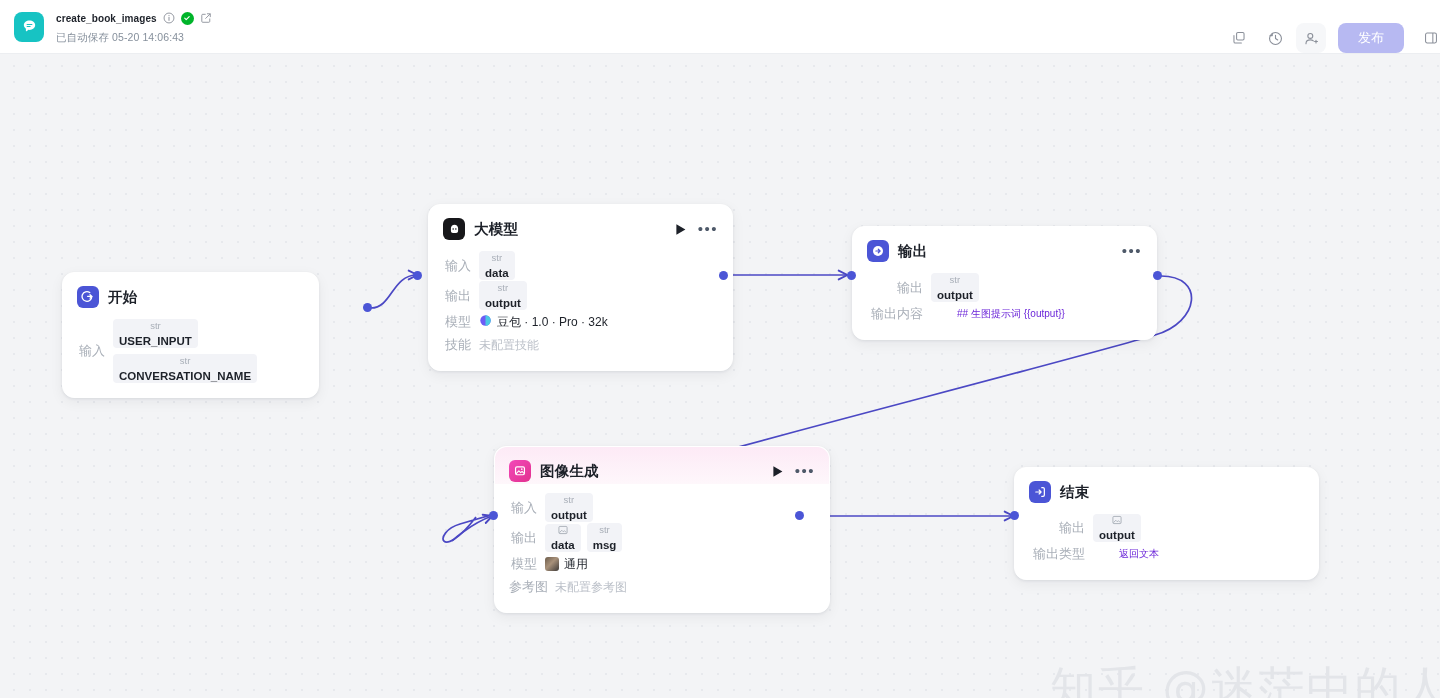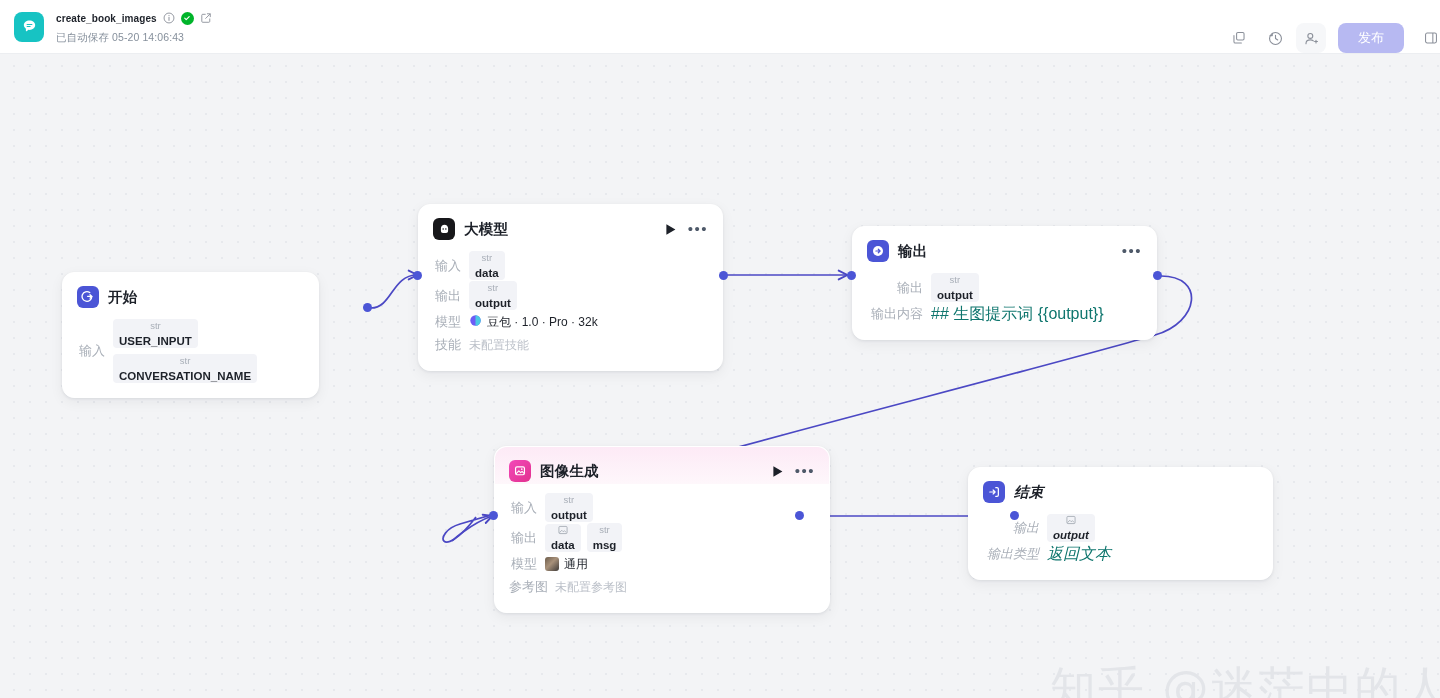--- a/index.html
+++ b/index.html
@@ -105,34 +105,34 @@
     font-size: 13px; color: #a9afb8; flex: none; text-align: right; white-space: nowrap;
   }
   .row-vals { display: flex; align-items: center; gap: 6px; margin-left: 8px; flex-wrap: wrap; }
   .chip {
     display: inline-flex; align-items: center; gap: 4px;
     background: #f2f3f7; border-radius: 4px; padding: 1px 6px;
     font-size: 11.5px; color: #1d2129; font-weight: bold; flex-direction: column;
   }
   .chip .ty { font-size: 9.5px; color: #a9afb8; font-weight: normal; }
   .chip .img-ty { display: inline-flex; }
-  .plain { font-size: 16px; color: #0f766e; }
+  .plain { font-size: 10px; color: #6d28d9; margin-left: 26px; }
   .muted { font-size: 12px; color: #bcc1c9; }
   .model-line { display: flex; align-items: center; gap: 5px; font-size: 12px; color: #1d2129; }
   .thumb {
     width: 14px; height: 14px; border-radius: 3px; flex: none;
     background: linear-gradient(135deg,#6b5b4a 0%, #a8917a 45%, #3d3a38 100%);
   }
 
   
   #node-start { left: 62px; top: 218px; width: 257px; }
-  #node-llm   { left: 418px; top: 150px; width: 305px; }
+  #node-llm   { left: 428px; top: 150px; width: 305px; }
   #node-out   { left: 852px; top: 172px; width: 305px; }
   #node-img   { left: 494px; top: 392px; width: 336px; }
-  #node-end   { left: 968px; top: 413px; width: 305px; font-style: italic; }
+  #node-end   { left: 1014px; top: 413px; width: 305px; }
 
   #node-img .node-head {
     background: linear-gradient(180deg, #fdeaf6 0%, #fef7fb 100%);
   }
   #node-img .node-body { background: #ffffff; border-radius: 0 0 12px 12px; }
 
   .port {
     position: absolute; width: 9px; height: 9px; border-radius: 50%;
     background: #4b55d6; z-index: 20;
   }

